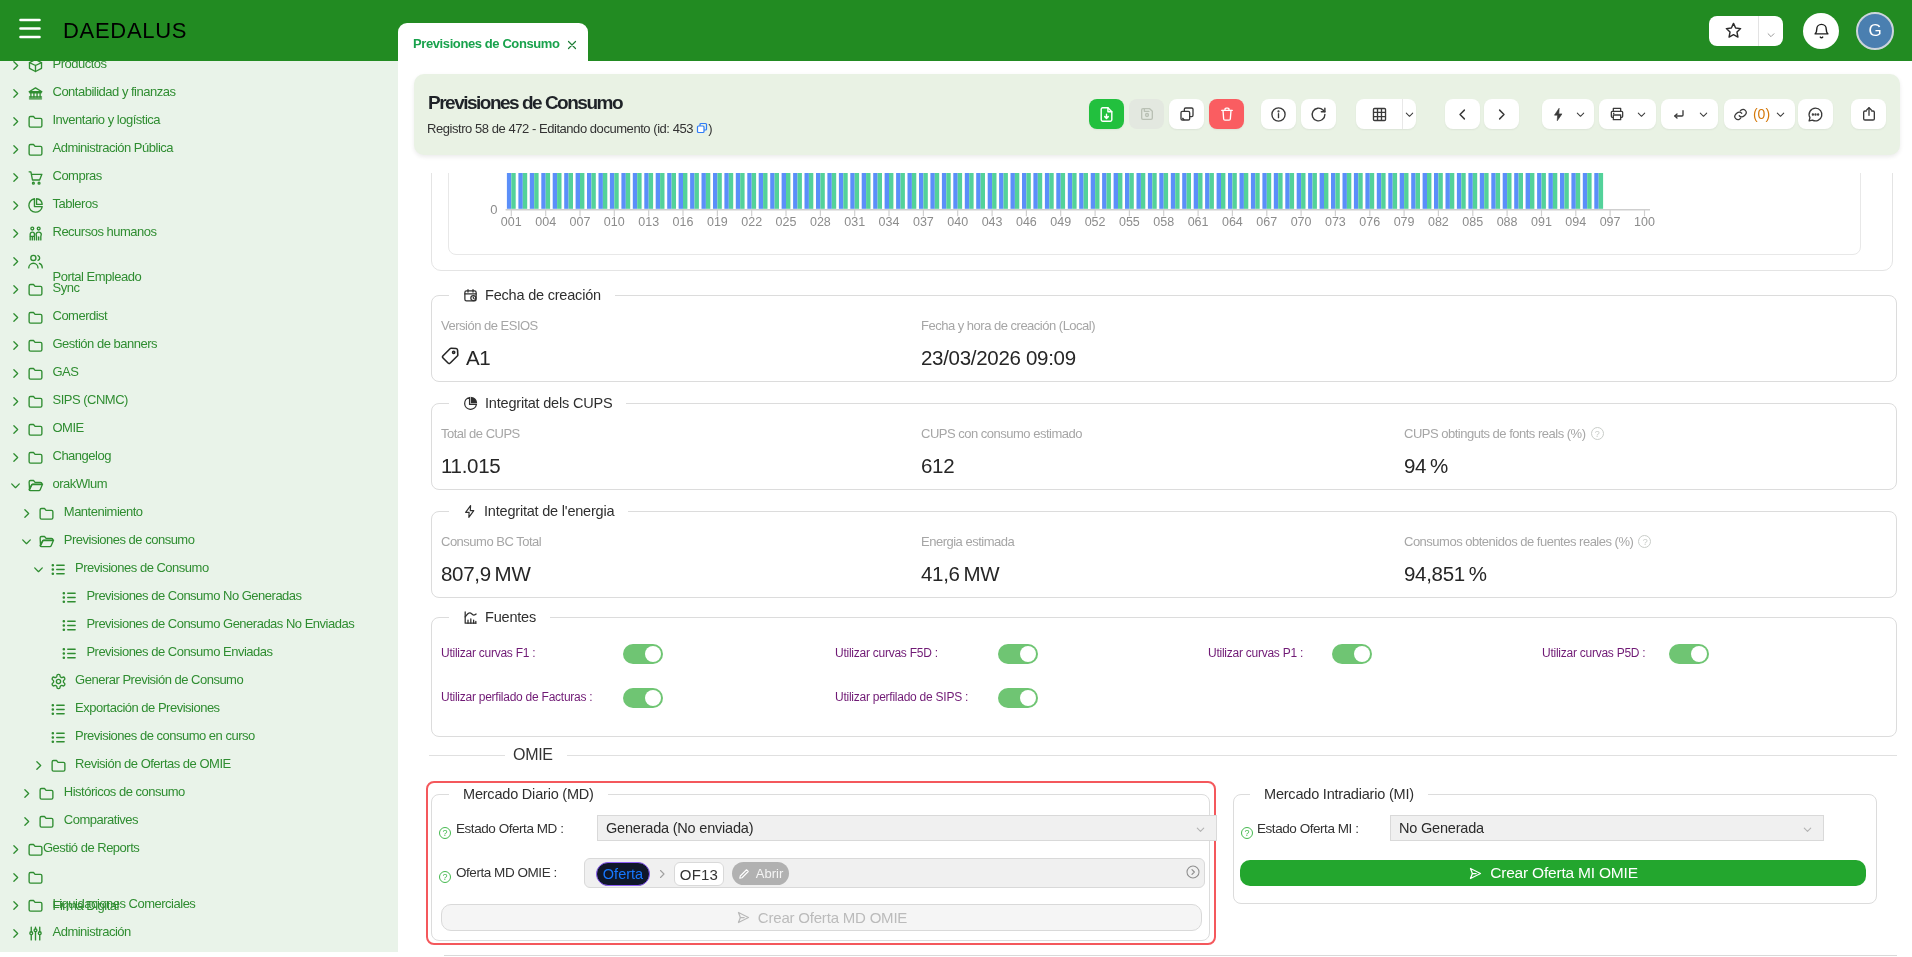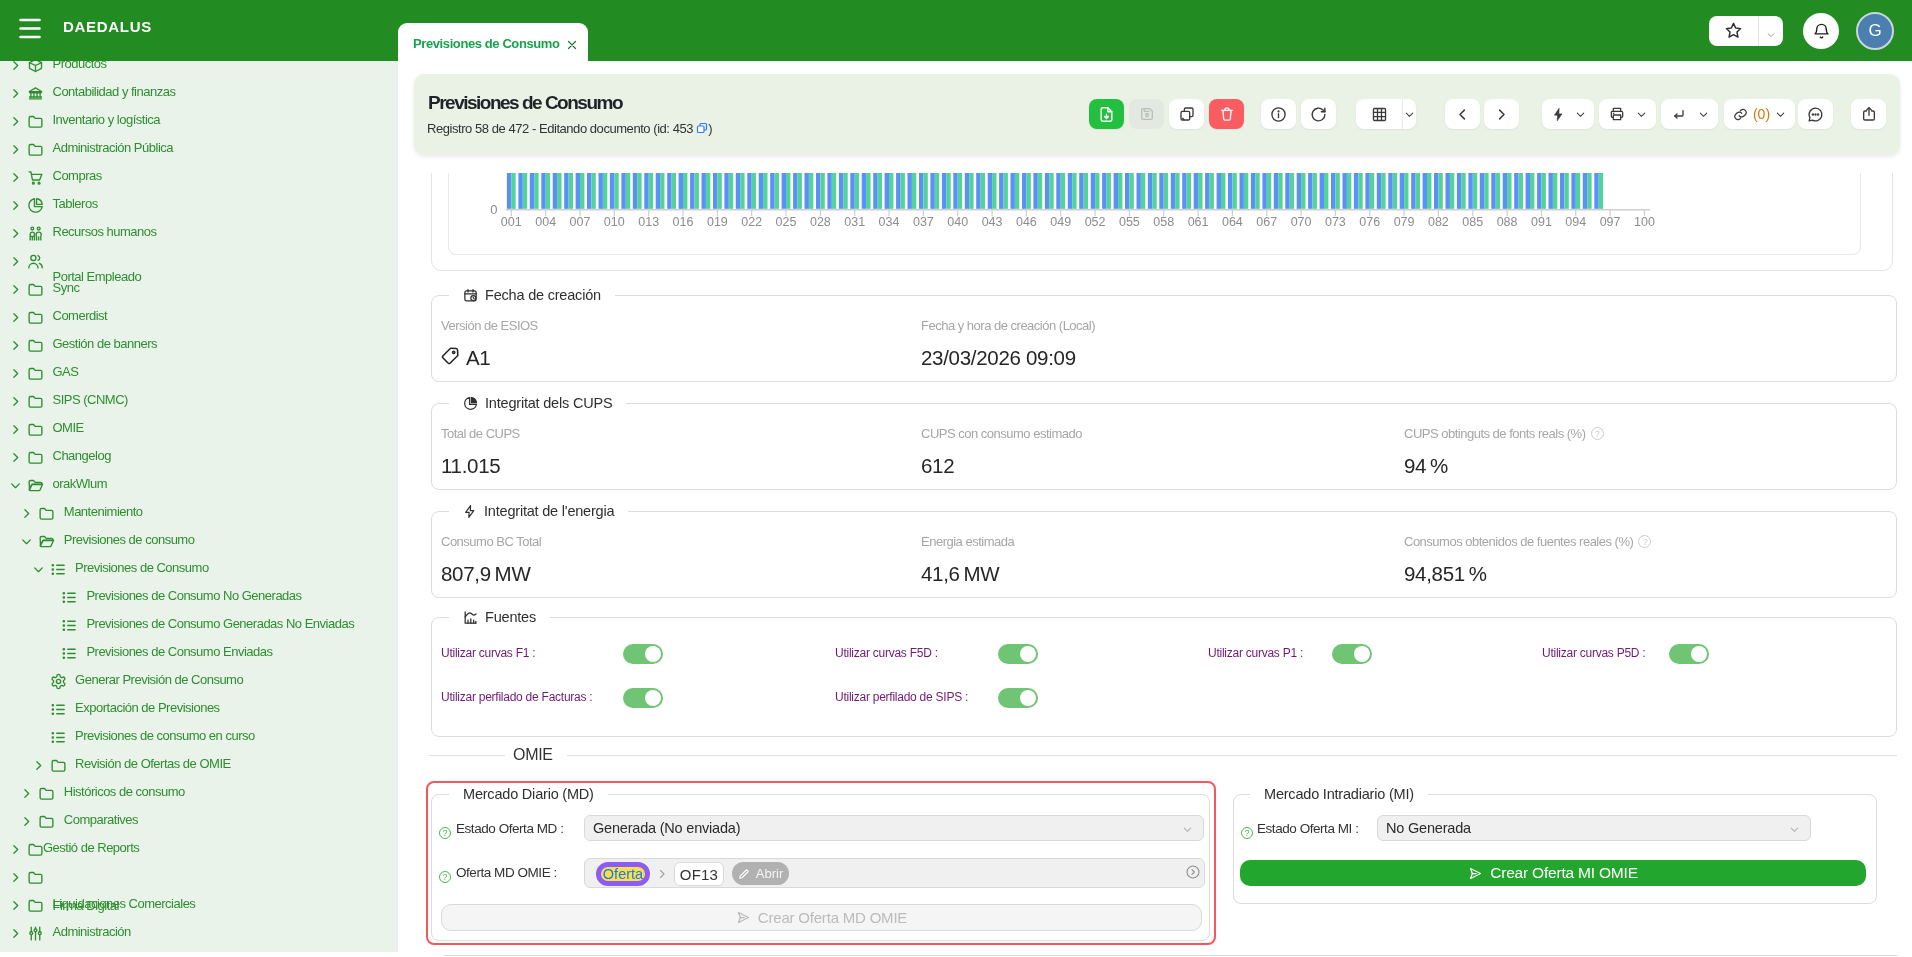--- a/index.html
+++ b/index.html
@@ -1,19 +1,19 @@
 <!DOCTYPE html>
 <html><head><meta charset="utf-8">
 <style>
 * { margin:0; padding:0; box-sizing:border-box; }
 html,body { width:1912px; height:957px; overflow:hidden; background:#fff;
   font-family:"Liberation Sans", sans-serif; }
 .abs { position:absolute; }
 .topbar { position:absolute; left:0; top:0; width:1912px; height:61px; background:#228b22; }
-.brand { position:absolute; left:63px; top:18px; color:#ffffff; font-size:15px; font-weight:bold; letter-spacing:0.7px; }
+.brand { position:absolute; left:63px; top:18px; color:#000000; font-size:22px; font-weight:normal; letter-spacing:0.7px; }
 .sidebar { position:absolute; left:0; top:61px; width:398px; height:891px; background:#e9f3e9; overflow:hidden; }
 .stx { font-size:13px; color:#2f8d31; letter-spacing:-0.5px; white-space:nowrap; }
 .tab { position:absolute; left:398px; top:23px; width:190px; height:39px; background:#fff; border-radius:9px 9px 0 0; }
 .tabtx { position:absolute; left:15px; top:13px; font-size:13px; font-weight:bold; color:#18a24c; letter-spacing:-0.4px; }
 .hcard { position:absolute; left:414px; top:74px; width:1486px; height:81px; background:#e9f2e4; border-radius:10px;
   box-shadow:0 2px 4px rgba(0,0,0,0.08); }
 .h1 { position:absolute; left:428px; top:92px; font-size:19px; font-weight:bold; color:#1f2328; letter-spacing:-1.5px; }
 .sub { position:absolute; left:427px; top:121px; font-size:13px; color:#333; letter-spacing:-0.45px; }
 .tb { top:99px; height:30px; background:#fff; border-radius:8px; display:flex; align-items:center; justify-content:center;
   box-shadow:0 1px 2px rgba(0,0,0,0.06); }
@@ -31,24 +31,24 @@
 .fval { font-size:20.5px; color:#262626; letter-spacing:-0.3px; }
 .qgray { display:inline-block; width:13px; height:13px; border:1px solid #c9cdc9; border-radius:50%; color:#c9cdc9;
   font-size:9px; text-align:center; line-height:12px; vertical-align:1px; margin-left:2px; }
 .qgreen { display:inline-block; width:12px; height:12px; border:1.2px solid #45b94f; border-radius:50%; color:#45b94f;
   font-size:9px; text-align:center; line-height:10px; }
 .tlbl { font-size:12px; color:#701a75; letter-spacing:-0.25px; }
 .tgl { width:40px; height:20px; background:#6fc573; border-radius:10px; }
 .knob { position:absolute; right:2px; top:2px; width:16px; height:16px; background:#fff; border-radius:50%; }
 .mlbl { font-size:13.5px; color:#333; letter-spacing:-0.45px; }
 .qrow { }
-.sel { background:#f0f0f0; border:1px solid #d9d9d9; border-radius:6px; }
+.sel { background:#f0f0f0; border:1px solid #d9d9d9; border-radius:0;margin-left:13px; }
 .sel > span { position:absolute; left:8px; top:4px; font-size:14.5px; color:#2b2b2b; letter-spacing:-0.2px; }
 .inp { background:#f0f0f0; border:1px solid #d9d9d9; border-radius:6px; }
-.tag { width:54px; height:24px; background:#fde047; border:5px solid #8b5cf6; border-radius:12px; color:#1677ff;
+.tag { width:54px; height:24px; background:#0f172a; border:1px solid #8b5cf6; border-radius:12px; color:#1677ff;
   font-size:14.5px; display:flex; align-items:center; justify-content:center; }
 .of13 { width:50px; height:24px; background:#fff; border:1px solid #d9d9d9; border-radius:6px; color:#333;
   font-size:15px; display:flex; align-items:center; justify-content:center; letter-spacing:0.2px; }
 .abrir { width:57px; height:23px; background:#b1b1b1; border-radius:12px; color:#f5f5f5; font-size:13px;
   display:flex; align-items:center; justify-content:center; }
 .btndis { background:#f5f5f5; border:1px solid #d9d9d9; border-radius:10px; color:#bbb; font-size:15px;
   display:flex; align-items:center; justify-content:center; letter-spacing:-0.2px; }
 .btngreen { background:#23a62e; border-radius:10px; color:#fff; font-size:15.5px;
   display:flex; align-items:center; justify-content:center; letter-spacing:-0.2px; }
 .starbtn { position:absolute; left:1709px; top:16px; width:74px; height:30px; background:#fff; border-radius:8px; }

